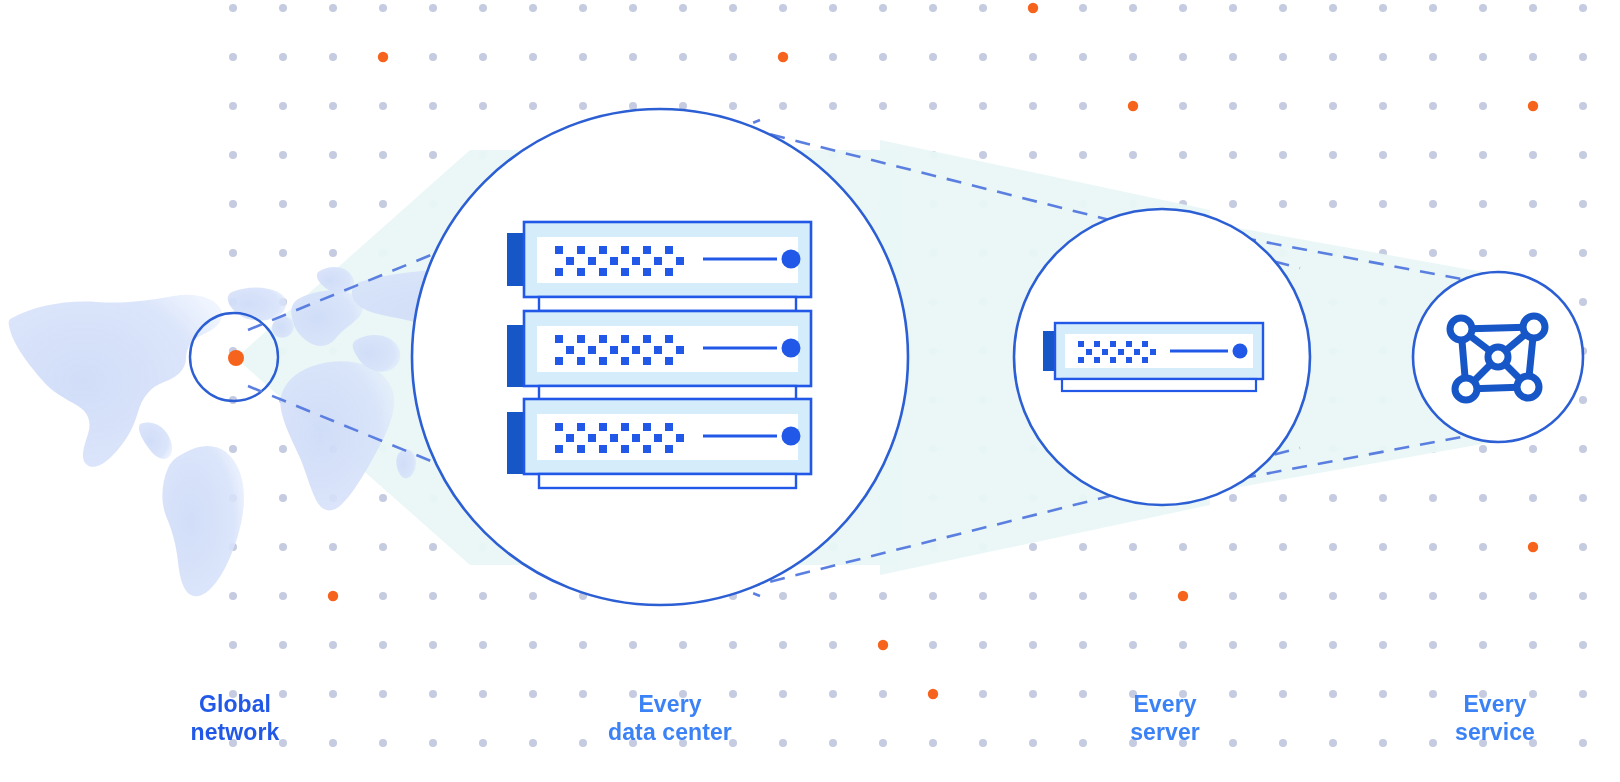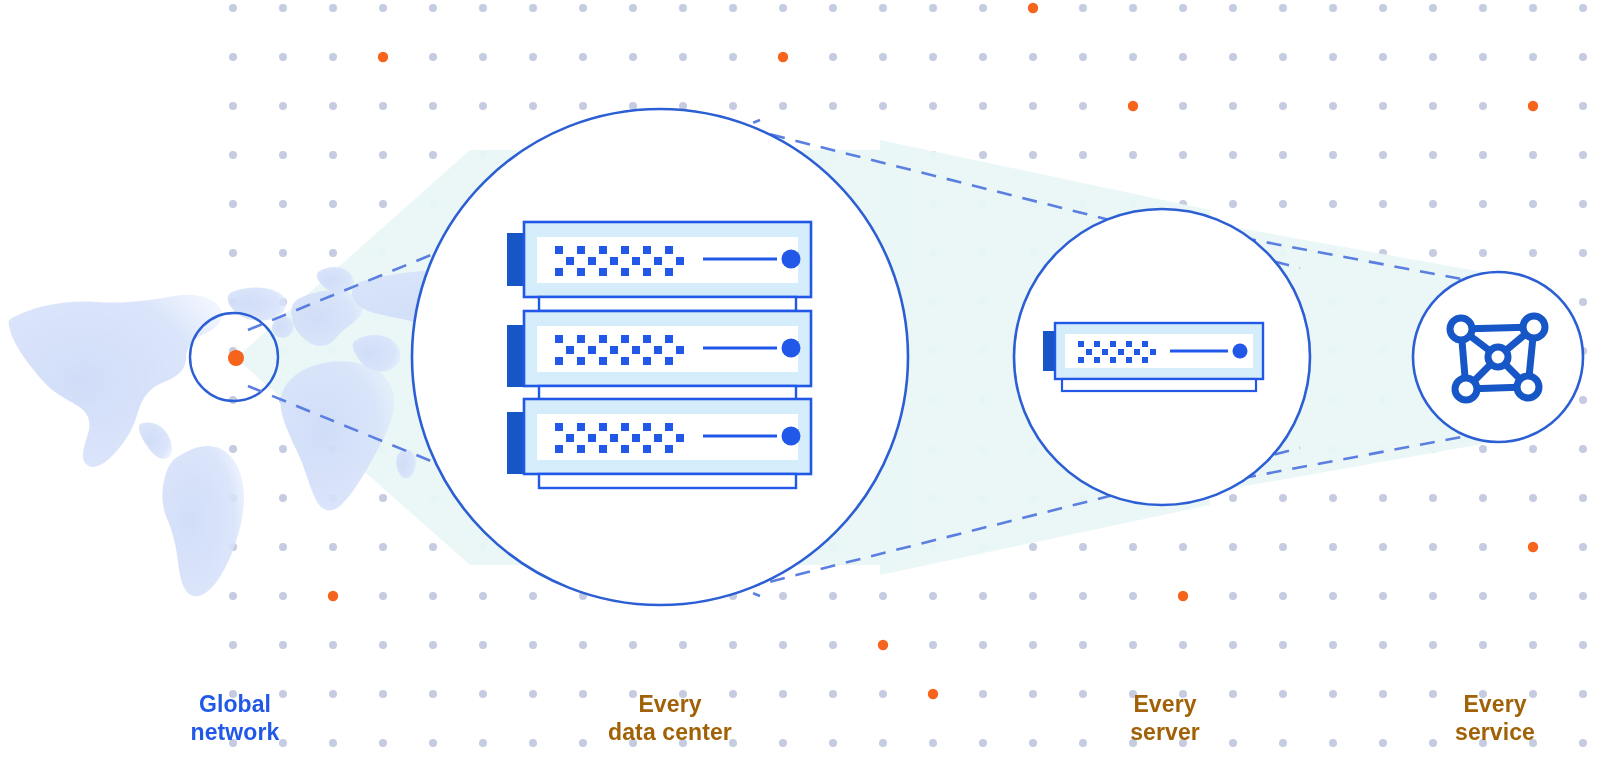--- a/index.html
+++ b/index.html
@@ -33,21 +33,21 @@
     height: 782px;
     pointer-events: none;
   }
   .caption {
     position: absolute;
     text-align: center;
     line-height: 1.22;
     font-size: 23px;
     font-weight: 700;
     letter-spacing: 0.1px;
-    color: #a16207;
+    color: #3b82f6;
     white-space: pre-line;
   }
   .caption.accent {
     color: #2158e8;
   }
   .cap-global   { left: 130px; top: 690px; width: 210px; }
   .cap-dc       { left: 555px; top: 690px; width: 230px; }
   .cap-server   { left: 1060px; top: 690px; width: 210px; }
   .cap-service  { left: 1390px; top: 690px; width: 210px; }
 </style>

